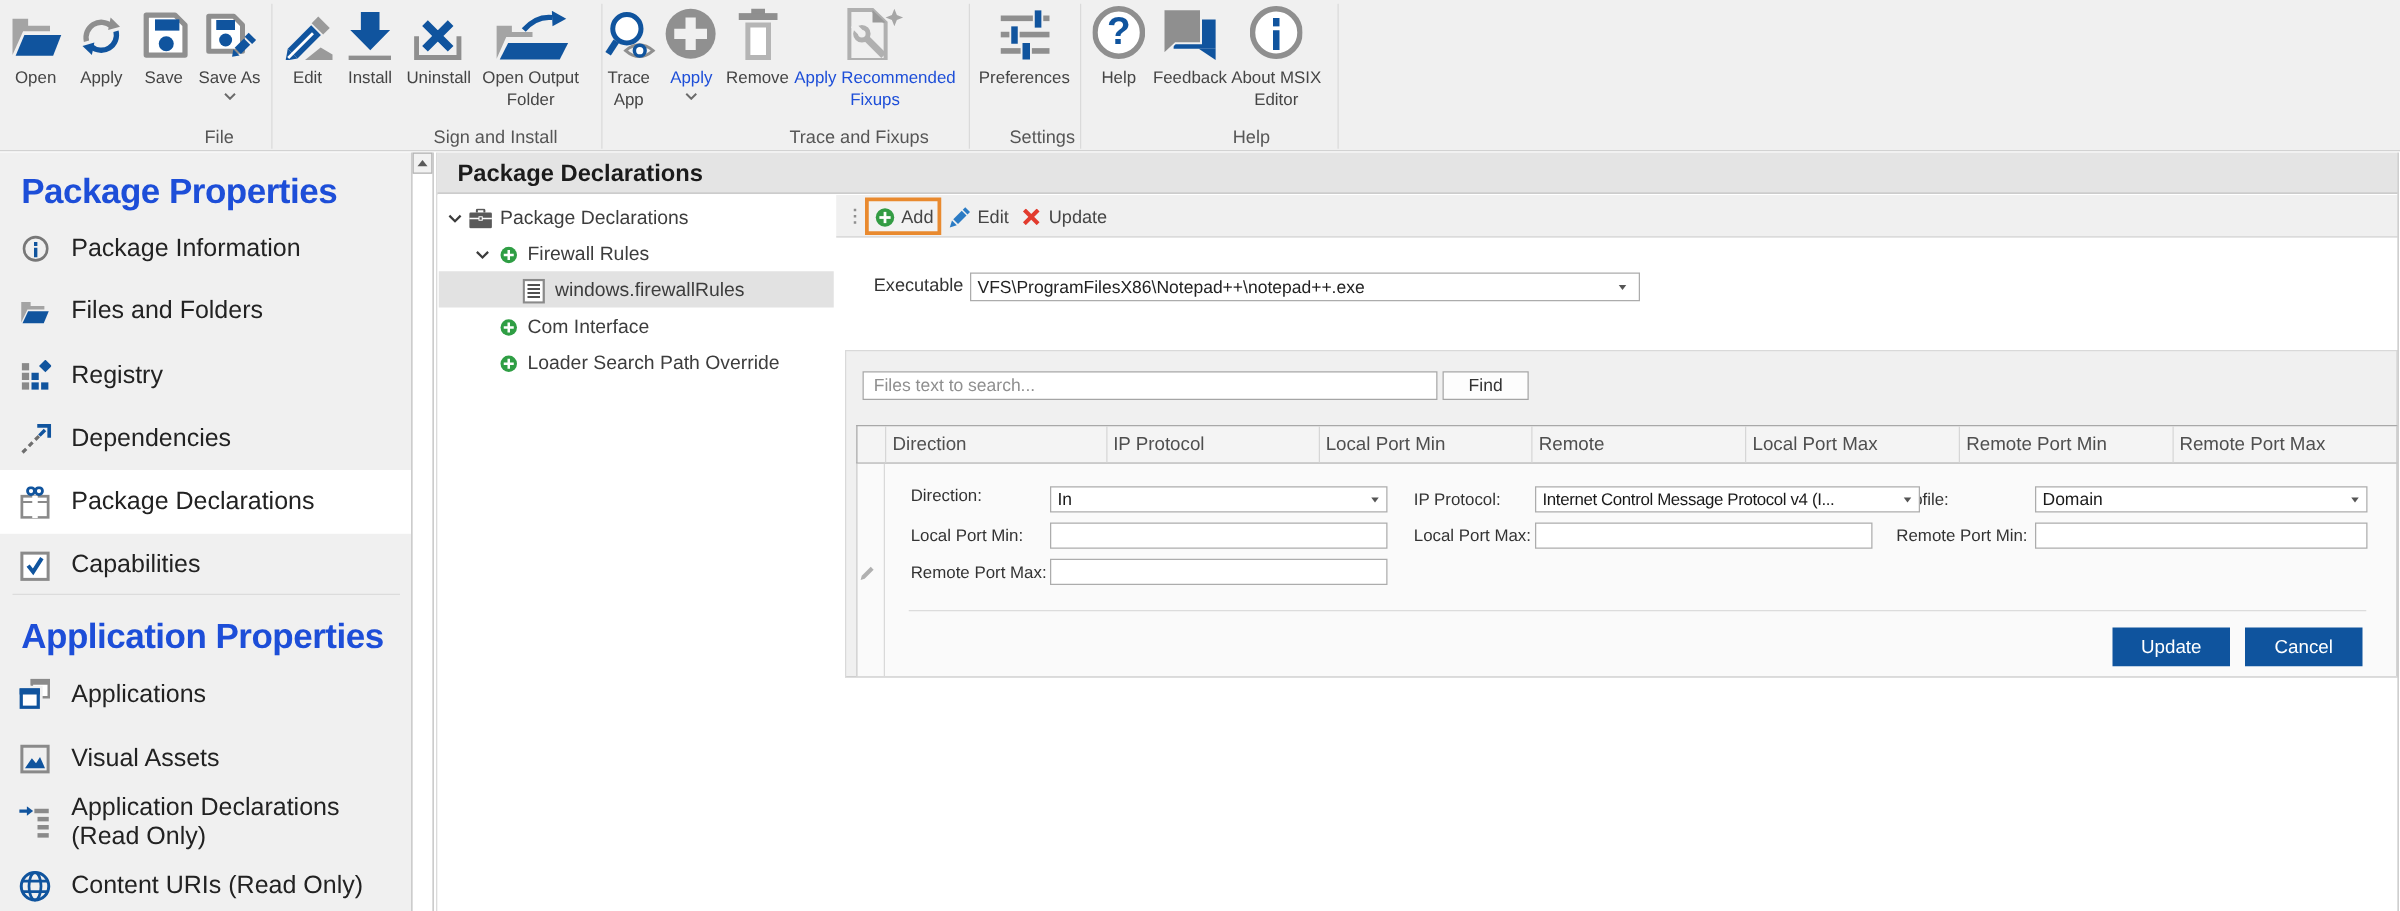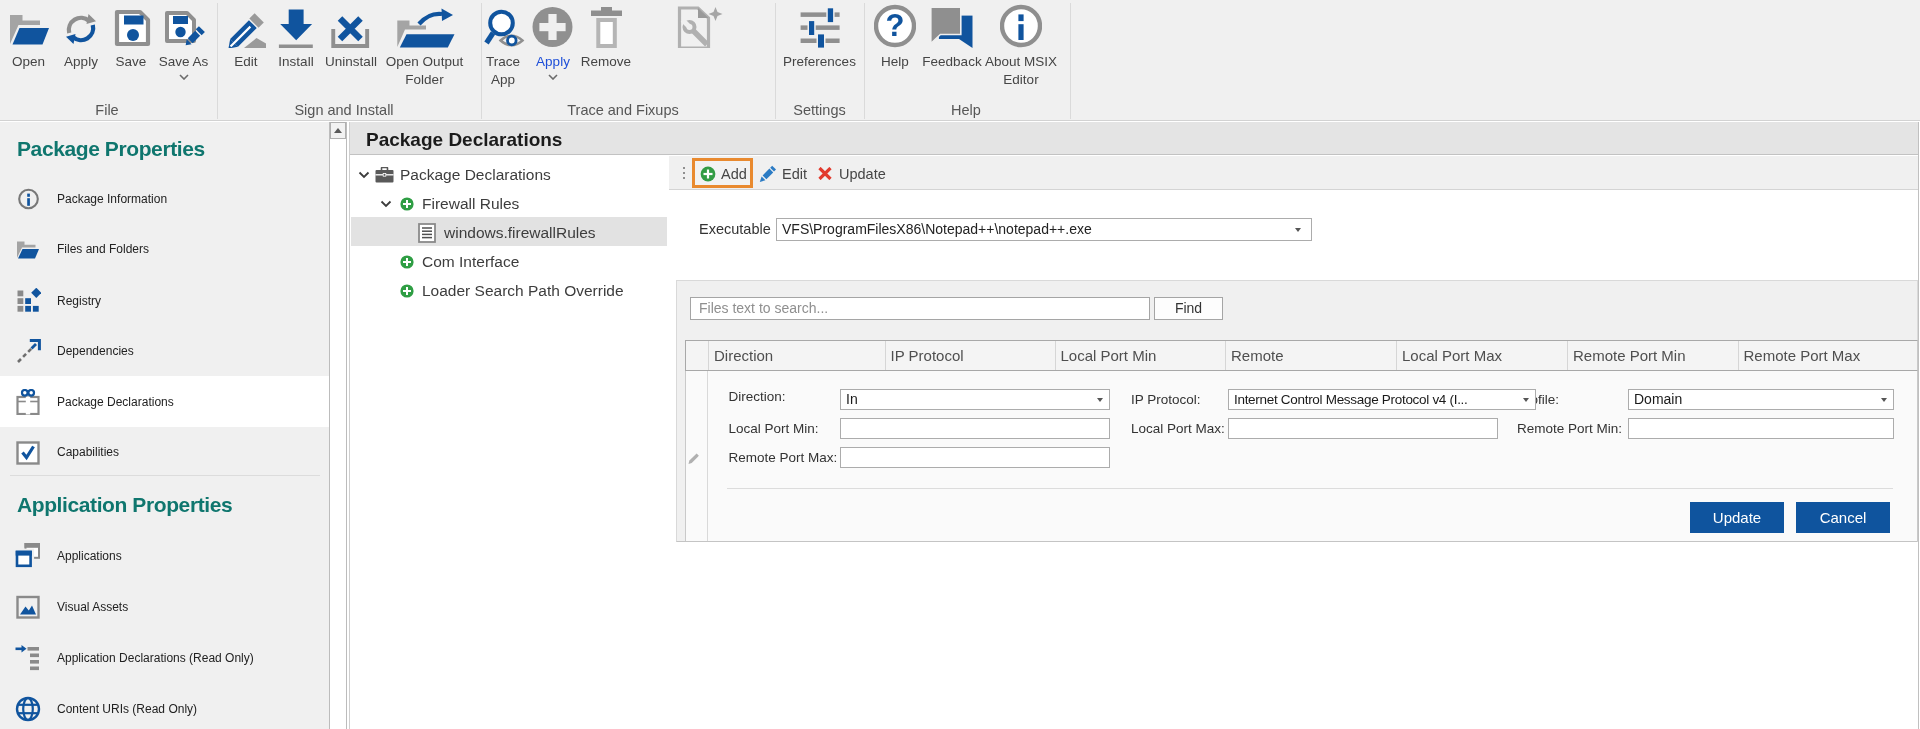--- a/index.html
+++ b/index.html
@@ -3,27 +3,27 @@
 <style>
 *{margin:0;padding:0;box-sizing:border-box}
 html,body{width:1920px;height:729px;overflow:hidden}
 body{font-family:"Liberation Sans",sans-serif;background:#fff;position:relative}
 .abs{position:absolute}
 .rbtn{position:absolute;top:0;height:120px;text-align:center;color:#454545;font-size:13.5px}
 .rbtn svg{display:block;margin:8px auto 0}
 .rlab{margin-top:5px;line-height:18px}
 .dis{color:#1d4ed8}
 .gsep{position:absolute;top:3px;height:116px;width:1px;background:#dadada}
-.glab{position:absolute;top:102px;height:16px;font-size:14.5px;color:#565656;text-align:center;line-height:16px}
+.glab{position:absolute;top:102px;height:16px;font-size:14.5px;color:#565656;text-align:right;line-height:16px}
 .rbtn svg.chev{margin:3px auto 0}
 .chev{display:block}
 .sbitem{position:absolute;left:0;width:329px;height:51px}
-.sbitem .txt{position:absolute;left:57px;top:50%;transform:translateY(-50%);font-size:12px;color:#222}
+.sbitem .txt{position:absolute;left:57px;top:50%;transform:translateY(-50%);font-size:20px;color:#222}
 .sbitem svg{position:absolute;left:15px;top:50%;margin-top:-13px}
-.sbhead{position:absolute;left:17px;font-size:21px;font-weight:bold;color:#0f766e;letter-spacing:-0.4px}
+.sbhead{position:absolute;left:17px;font-size:28px;font-weight:bold;color:#1d4ed8;letter-spacing:-0.4px}
 .trow{position:absolute;height:29px;font-size:15.5px;color:#3d3d3d}
 .trow .txt{position:absolute;top:50%;transform:translateY(-50%)}
 .trow svg{position:absolute;top:50%}
 .fldlab{position:absolute;font-size:13.5px;color:#333;height:21px;line-height:21px}
 .fld{position:absolute;height:21px;background:#fff;border:1px solid #acacac;font-size:14px;color:#1a1a1a;line-height:19px;padding-left:5px;white-space:nowrap;overflow:hidden}
 .da{position:absolute;right:6px;top:8px;width:0;height:0;border-left:3.5px solid transparent;border-right:3.5px solid transparent;border-top:4.5px solid #555}
 .hcell{position:absolute;top:0;height:100%;border-left:1px solid #d6d6d6;font-size:15px;color:#4f4f4f;line-height:29px;padding-left:5px}
 .btn{position:absolute;width:94px;height:31px;background:#0f549e;color:#fff;font-size:15px;text-align:center;line-height:31px}
 </style></head>
 <body>
@@ -131,20 +131,21 @@
   </div>
 <div class="rbtn" style="left:610px;width:180px">
     <svg style="margin-top:6px" width="48" height="42" viewBox="0 0 48 42">
 <path d="M3.5 2 H22 L32.5 12 V42 H3.5 Z" fill="none" stroke="#b0b0b0" stroke-width="3.2"></path>
 <polygon points="22,2 22,12 32.5,12" fill="#9a9a9a"></polygon>
 <polygon points="39.5,1 41.5,6 46.5,8 41.5,10 39.5,15 37.5,10 32.5,8 37.5,6" fill="#a6a6a6"></polygon>
 <circle cx="13.5" cy="21" r="5" fill="none" stroke="#b0b0b0" stroke-width="4"></circle>
 <line x1="13.5" y1="21" x2="6.5" y2="14" stroke="#f0f0f0" stroke-width="5"></line>
 <line x1="17" y1="24.5" x2="31" y2="38.5" stroke="#b0b0b0" stroke-width="5.5"></line>
     </svg>
+    <div class="rlab dis">Apply Recommended<br>Fixups</div>
   </div>
 <div class="rbtn" style="left:774px;width:91px">
     <svg style="margin-top:6px" width="40" height="42" viewBox="0 0 40 42">
 <rect x="0.6" y="6.4" width="39" height="4.5" fill="#8f8f8f"></rect>
 <rect x="0.6" y="19.4" width="39" height="4.5" fill="#8f8f8f"></rect>
 <rect x="0.6" y="32.5" width="39" height="4.5" fill="#8f8f8f"></rect>
 <rect x="26.3" y="1.3" width="8.3" height="15.8" fill="#f0f0f0"></rect>
 <rect x="7.5" y="14.1" width="8.2" height="15.9" fill="#f0f0f0"></rect>
 <rect x="16.5" y="27.4" width="9" height="14.6" fill="#f0f0f0"></rect>
 <rect x="27.8" y="2.3" width="5.3" height="13.8" fill="#10549e"></rect>

